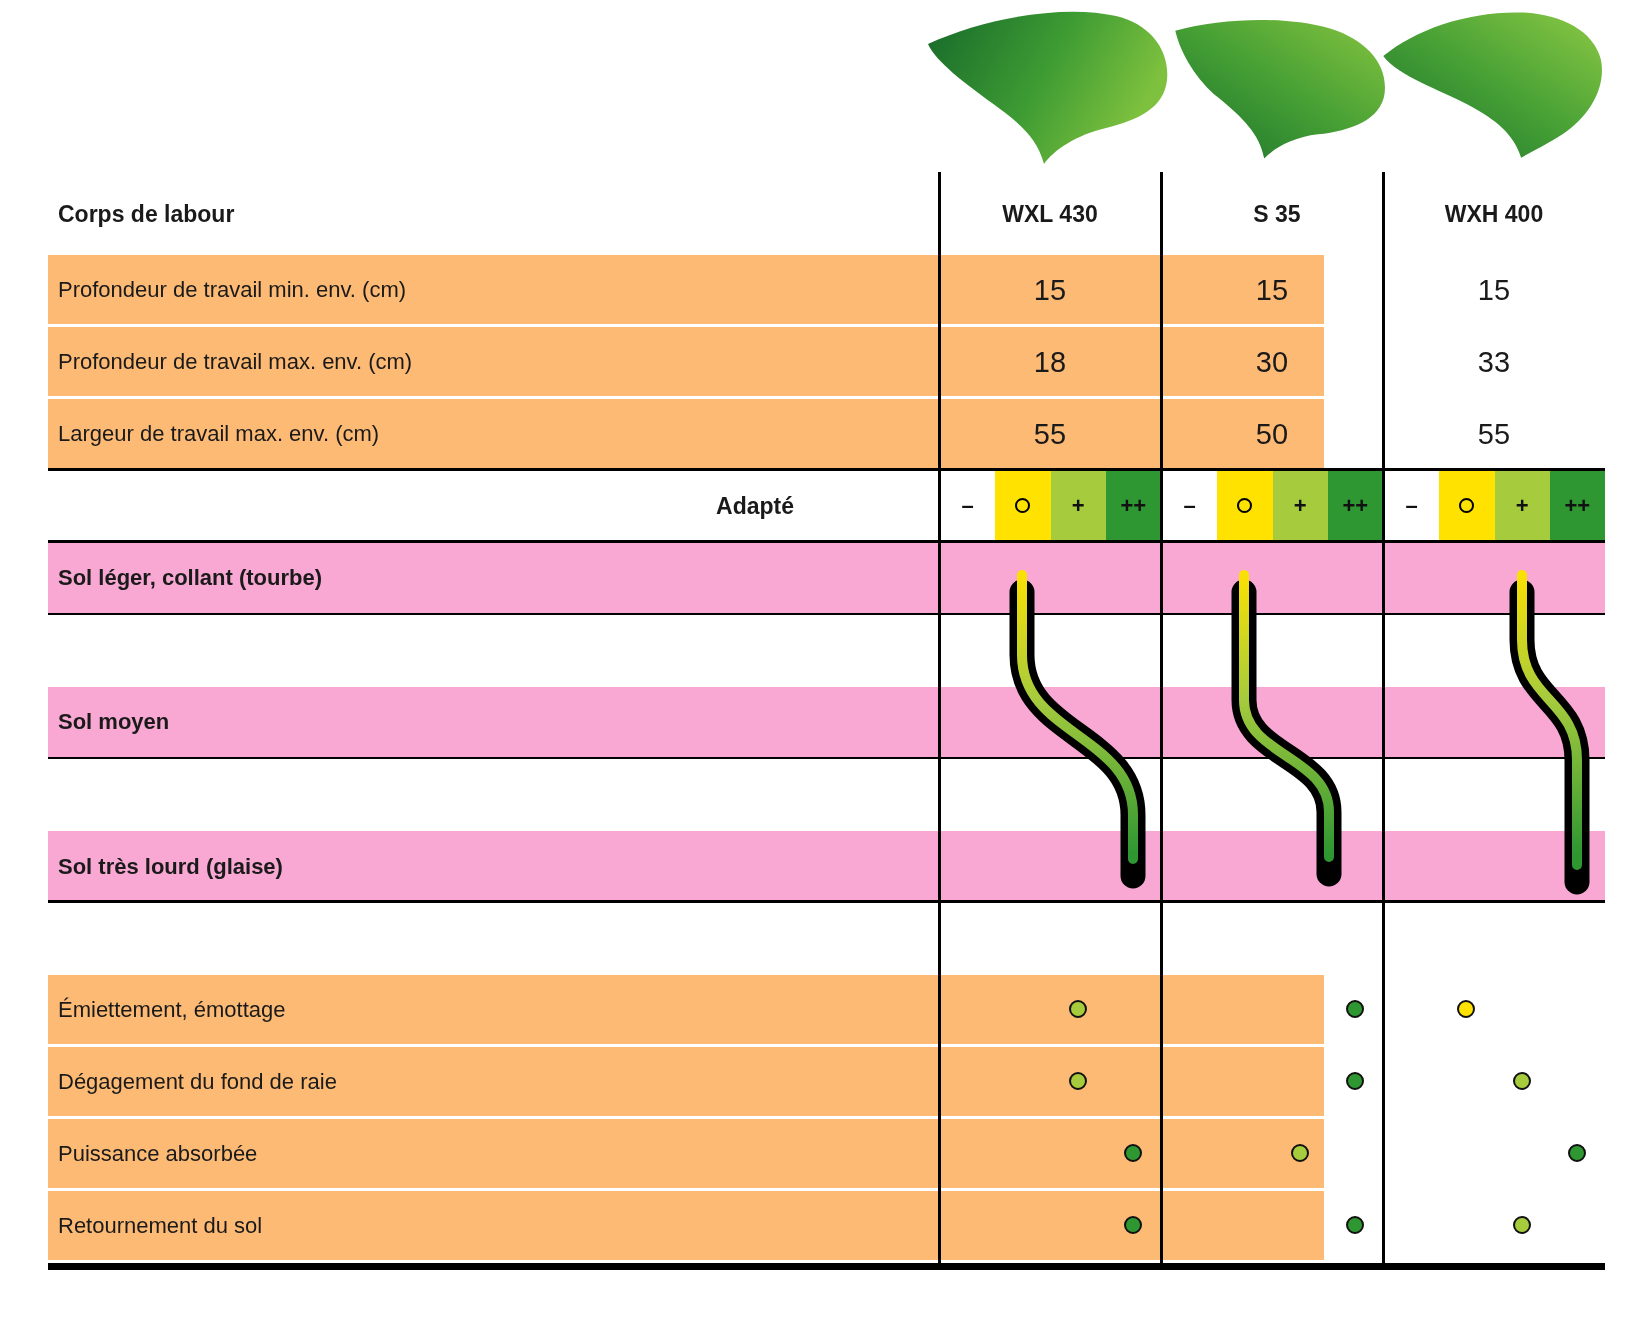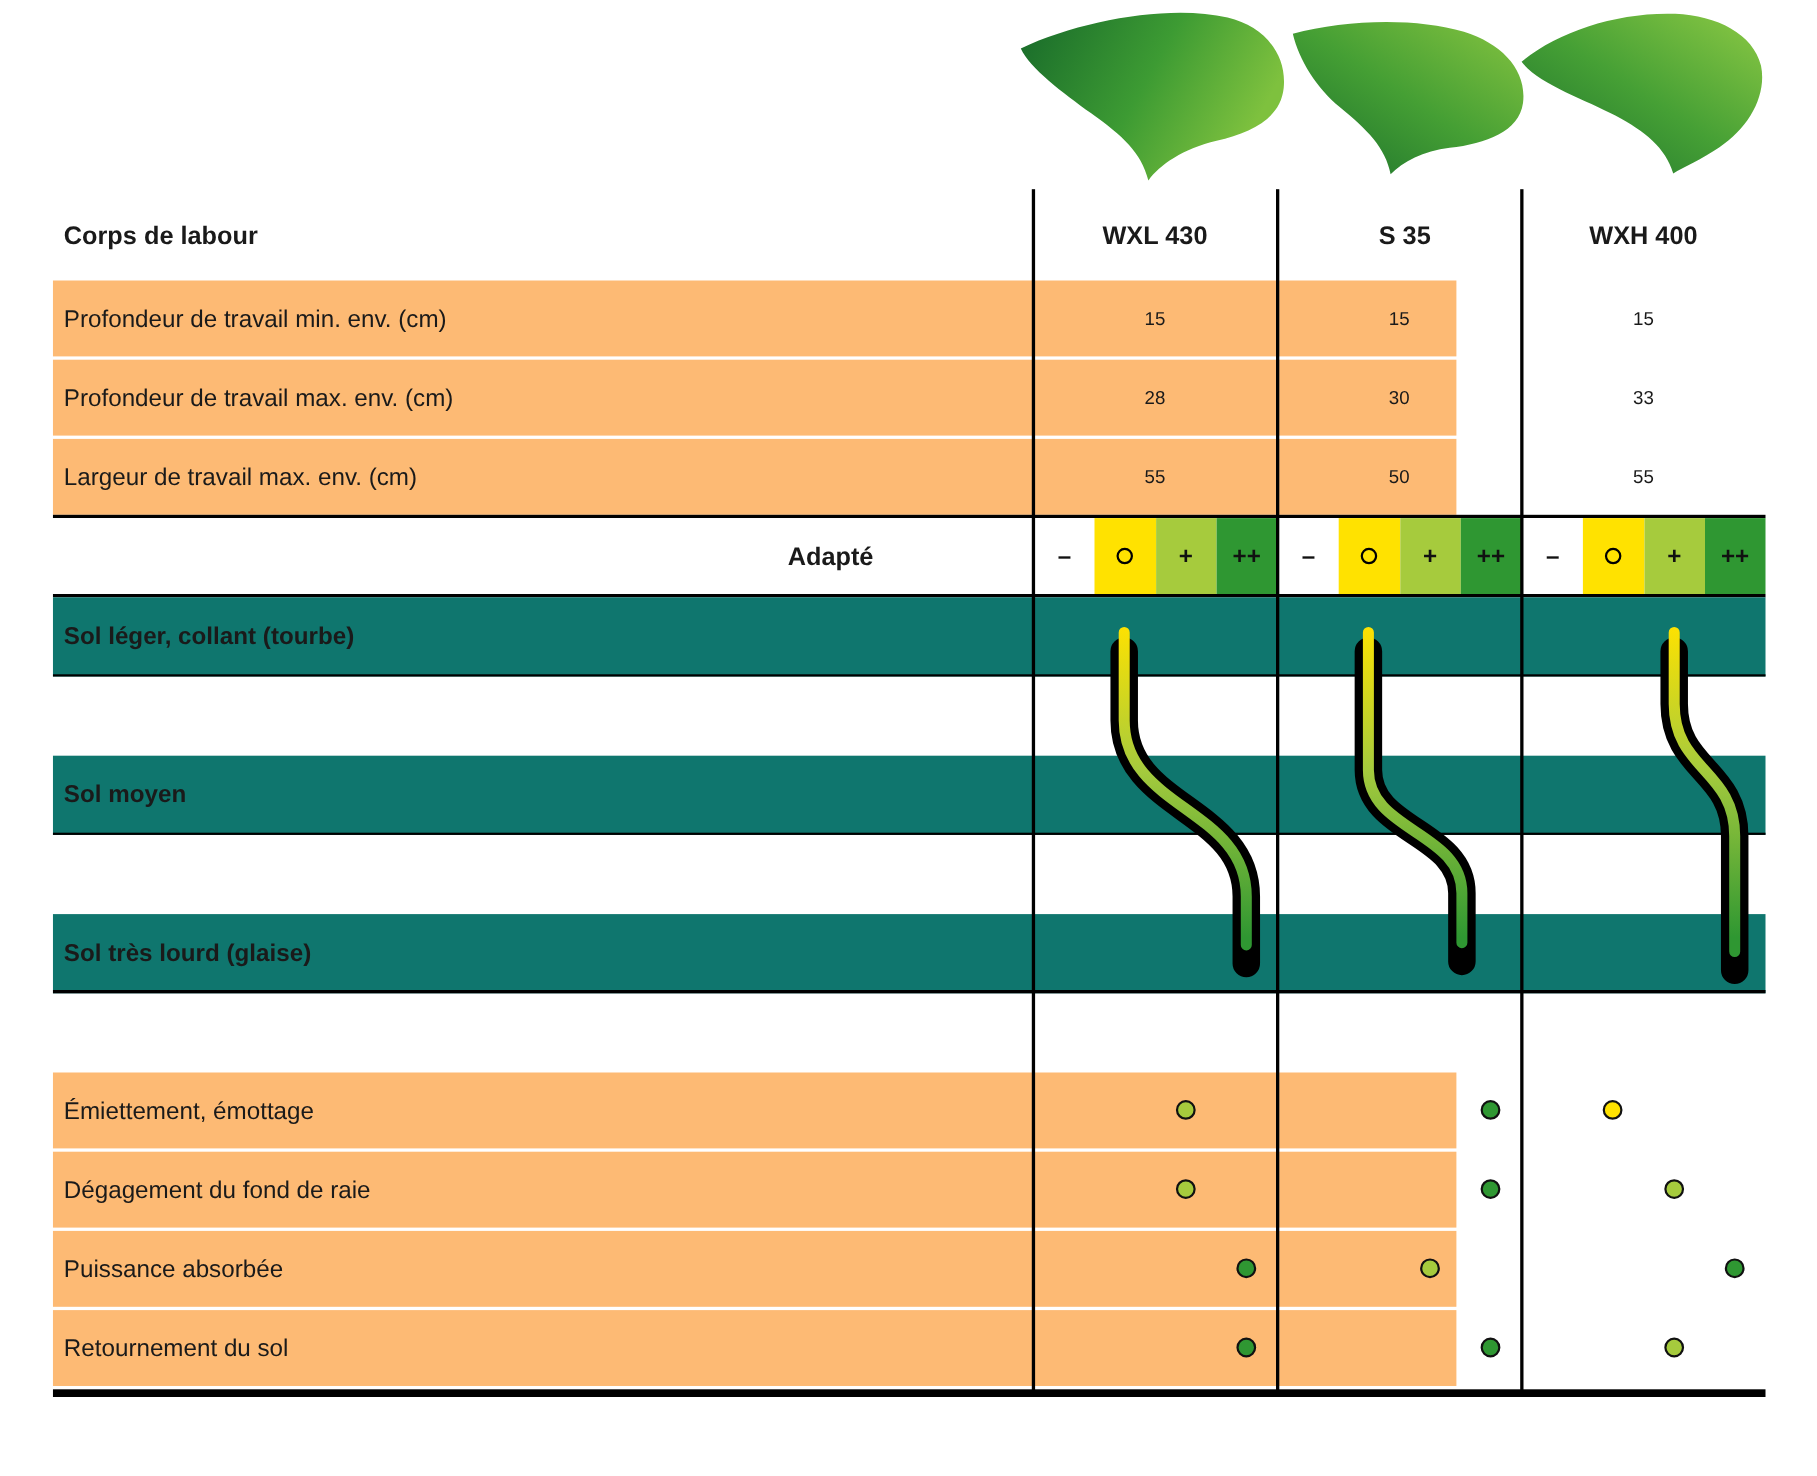--- a/index.html
+++ b/index.html
@@ -10,25 +10,25 @@
   }
   .abs { position:absolute; }
   .hline { position:absolute; left:0; width:1557px; background:#000; }
   .vline { position:absolute; top:172px; height:1098px; width:3px; background:#000; }
   .row-label {
     position:absolute; left:10px; top:50%; transform:translateY(-50%);
     font-size:22px; white-space:nowrap;
   }
   .bold { font-weight:bold; }
   .cell {
-    position:absolute; width:222px; text-align:center; font-size:17px;
+    position:absolute; width:222px; text-align:center; font-size:29px;
     top:50%; transform:translateY(-50%);
   }
   .gray-row { position:absolute; left:0; width:1276px; height:69px; background:#fdba74; }
-  .soil-row { position:absolute; left:0; width:1557px; height:72px; background:#0f766e; }
+  .soil-row { position:absolute; left:0; width:1557px; height:72px; background:#f9a8d4; }
   .header-row { position:absolute; left:0; width:1557px; background:#ffffff; }
   .col-header {
     position:absolute; width:222px; text-align:center; font-weight:bold;
     font-size:23px; top:50%; transform:translateY(-50%);
   }
   .adapte-label {
     position:absolute; top:50%; transform:translateY(-50%);
     font-size:23px; font-weight:bold; white-space:nowrap;
   }
   .legend-group { position:absolute; top:0; width:221px; height:69px; display:flex; }
@@ -93,21 +93,21 @@
   </div>
 
   <div class="gray-row" style="top:255px">
     <div class="row-label">Profondeur de travail min. env. (cm)</div>
     <div class="cell" style="left:891px">15</div>
     <div class="cell" style="left:1113px">15</div>
     <div class="cell" style="left:1335px">15</div>
   </div>
   <div class="gray-row" style="top:327px">
     <div class="row-label">Profondeur de travail max. env. (cm)</div>
-    <div class="cell" style="left:891px">28</div>
+    <div class="cell" style="left:891px">18</div>
     <div class="cell" style="left:1113px">30</div>
     <div class="cell" style="left:1335px">33</div>
   </div>
   <div class="gray-row" style="top:399px">
     <div class="row-label">Largeur de travail max. env. (cm)</div>
     <div class="cell" style="left:891px">55</div>
     <div class="cell" style="left:1113px">50</div>
     <div class="cell" style="left:1335px">55</div>
   </div>
 

